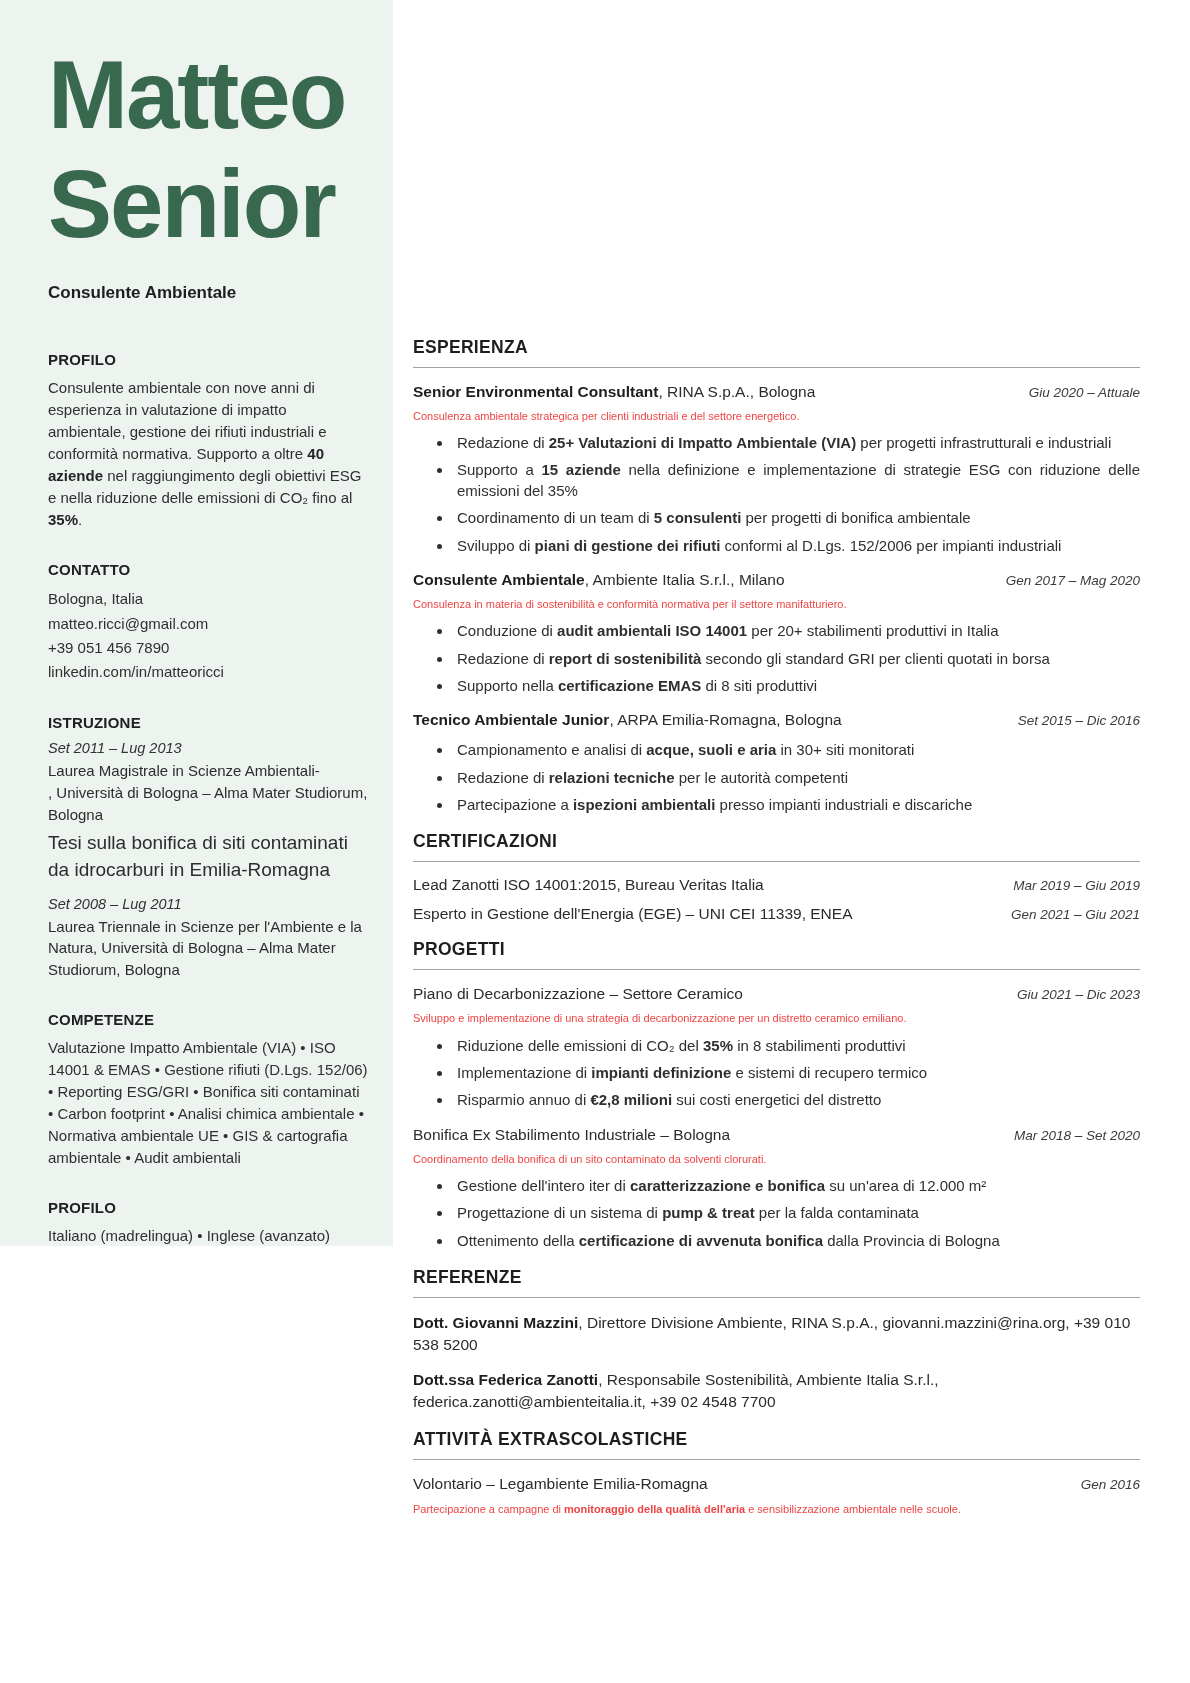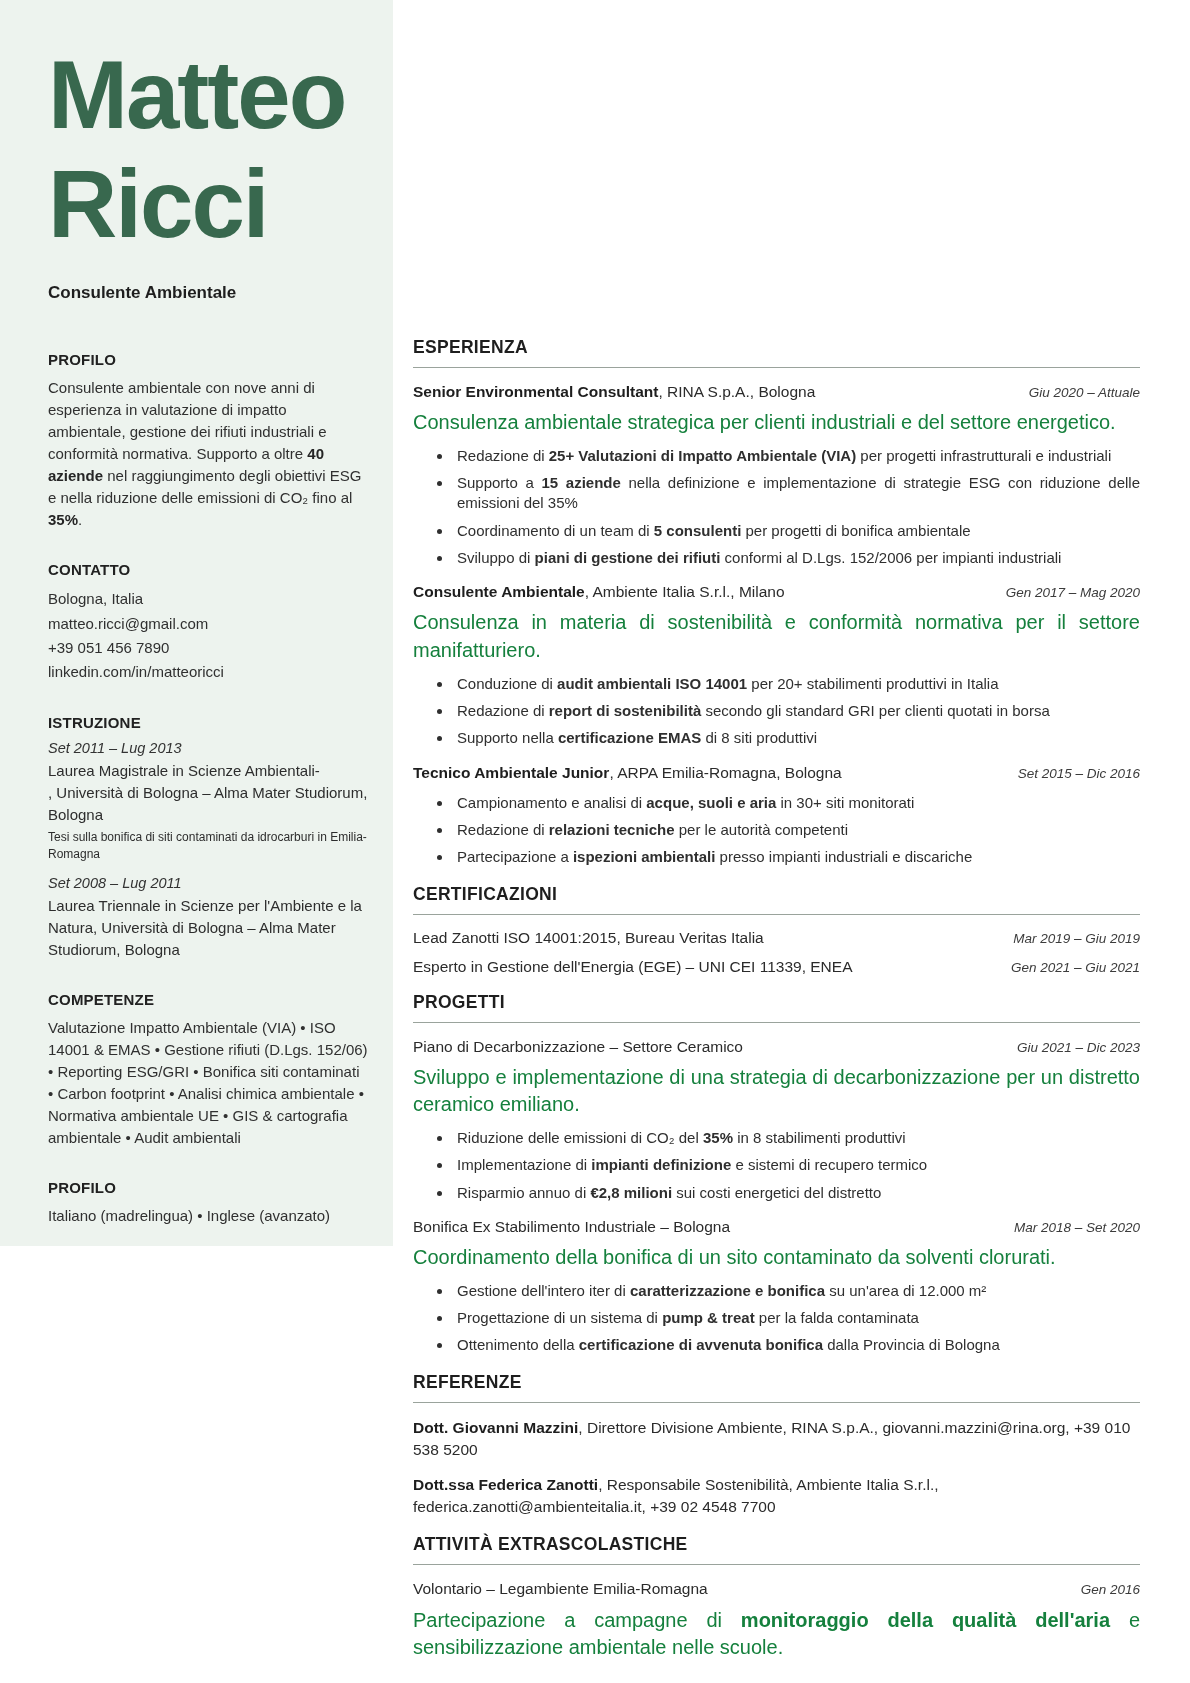--- a/index.html
+++ b/index.html
@@ -35,42 +35,42 @@
     font-size:15px;font-weight:700;color:#212121;
     margin:30px 0 9px;letter-spacing:.2px;
   }
   .side-section.first h2{margin-top:48px;}
   .side-text{font-size:15px;line-height:1.47;color:var(--body);}
   .side-text b{color:#252525;}
   .contact-line{font-size:15px;line-height:1.62;color:var(--body);}
   .edu-dates{font-style:italic;font-size:14.5px;color:#333;margin:12px 0 4px;}
   .edu-entry:first-of-type .edu-dates{margin-top:2px;}
   .edu-degree{font-size:15px;line-height:1.45;color:#2d2d2d;white-space:pre-line;}
-  .edu-note{font-size:12px;line-height:1.45;color:#2d2d2d;margin-top:3px;}
+  .edu-note{font-size:19px;line-height:1.45;color:#2d2d2d;margin-top:3px;}
   
   .main{
     position:absolute;left:393px;top:0;width:797px;height:1683px;
     padding:292px 50px 40px 20px;
     margin-top:45px;
   }
   .main-section h2{
     font-size:17.5px;font-weight:700;color:var(--ink);letter-spacing:.3px;
     padding-bottom:9px;border-bottom:1px solid var(--rule);
     margin:16px 0 14px;
   }
   .main-section.first h2{margin-top:0;}
   .entry-head{display:flex;justify-content:space-between;align-items:baseline;}
   .entry-title{font-size:15.5px;color:#2b2b2b;line-height:1.35;}
   .entry-title b{color:var(--ink);}
   .entry-dates{
     font-size:13.5px;font-style:italic;color:var(--date);
     white-space:nowrap;margin-left:18px;flex:0 0 auto;
   }
   .entry-summary{
-    font-size:20px;line-height:1.38;color:#15803d;
+    font-size:11px;line-height:1.38;color:#ef4444;
     margin-top:6px;text-align:justify;
   }
   ul.bullets{margin:9px 0 14px;padding-left:40px;}
   ul.bullets li{
     font-size:15px;line-height:1.36;color:#2f2f2f;
     margin-bottom:7px;padding-left:4px;text-align:justify;
   }
   ul.bullets li b,.entry-summary b,.ref-item b,.side-text b{font-weight:700;}
   .entry{margin-bottom:4px;}
   .cert-row{
@@ -80,21 +80,21 @@
   .ref-item{font-size:15.5px;line-height:1.42;color:#2b2b2b;margin-bottom:13px;}
   .ref-item b{color:var(--ink);}
   .activity .entry-summary{margin-top:7px;}
 </style>
 </head>
 <body>
 
 <aside class="sidebar">
   <h1 class="name">
     <span>Matteo</span>
-    <span>Ricci</span>
+    <span>Senior</span>
   </h1>
   <p class="role">Consulente Ambientale</p>
 
   <section class="side-section first">
     <h2>PROFILO</h2>
     <p class="side-text">Consulente ambientale con nove anni di esperienza in valutazione di impatto ambientale, gestione dei rifiuti industriali e conformità normativa. Supporto a oltre <b>40 aziende</b> nel raggiungimento degli obiettivi ESG e nella riduzione delle emissioni di CO₂ fino al <b>35%</b>.</p>
   </section>
 
   <section class="side-section">
     <h2>CONTATTO</h2>

